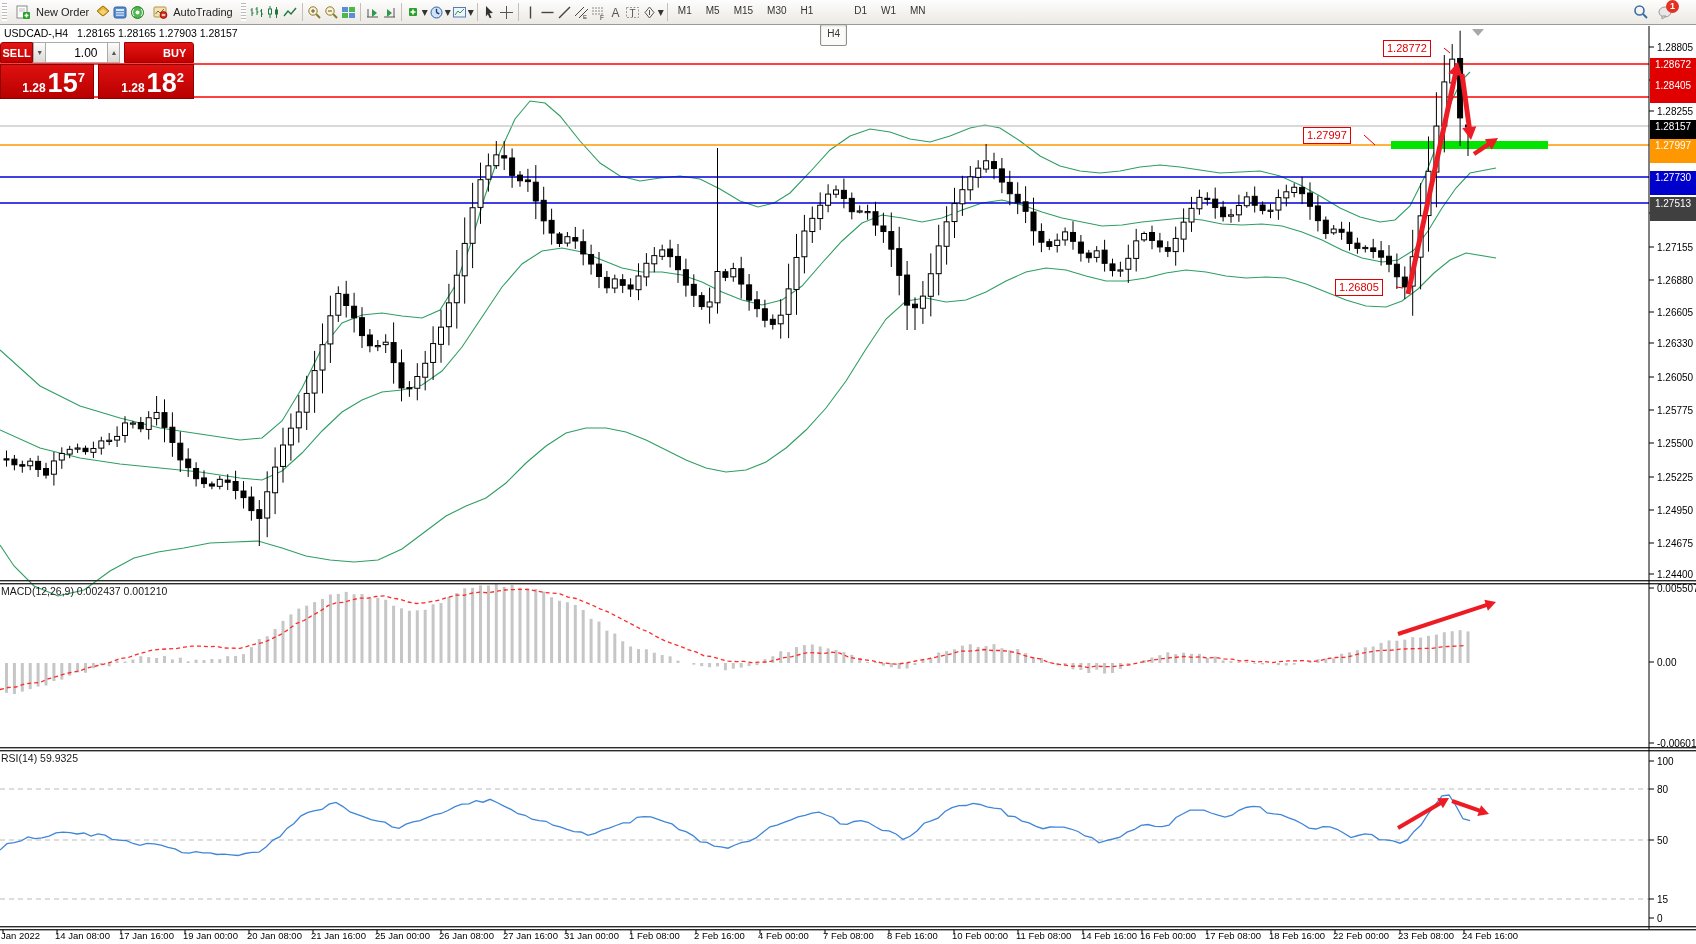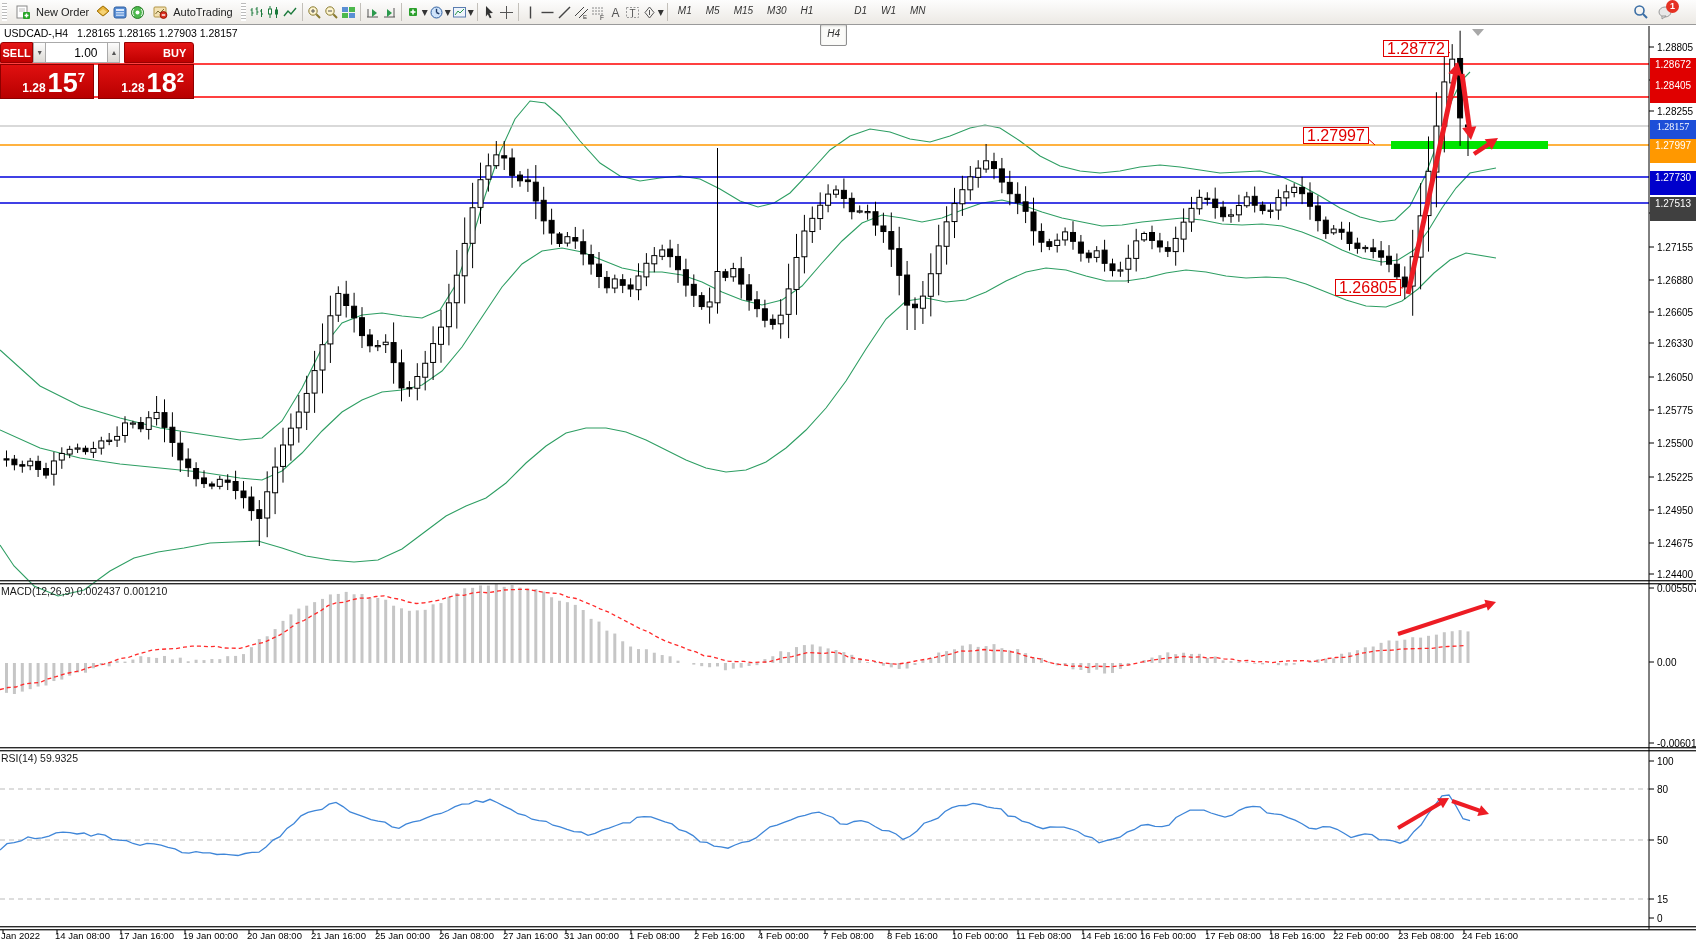--- a/index.html
+++ b/index.html
@@ -7,30 +7,30 @@
          font-family:"Liberation Sans",sans-serif;}
   
   .toolbar{position:absolute;left:0;top:0;width:1696px;height:24px;
            background:linear-gradient(#fdfdfd,#ece9e4);border-bottom:1px solid #9a9a9a;
            display:flex;align-items:center;font-size:11px;color:#222;z-index:30;}
   .tbtn{display:flex;align-items:center;gap:4px;padding:16px 5px;height:19px;border:1px solid transparent;
         border-radius:2px;white-space:nowrap;}
   .ico{width:17px;height:17px;display:flex;align-items:center;justify-content:center;font-size:12px;}
   .tsep{width:1px;height:18px;background:#c3c0ba;margin:0 3px;}
   .thandle{width:5px;height:18px;margin:0 2px;background:repeating-linear-gradient(#bbb 0 1px,#fff 1px 3px);}
-  .tfbtn{padding:2px 6px;height:16px;line-height:14px;font-size:10px;color:#333;border:1px solid transparent;border-radius:2px;font-style:italic;}
+  .tfbtn{padding:2px 6px;height:16px;line-height:14px;font-size:10px;color:#333;border:1px solid transparent;border-radius:2px;}
   .tfbtn.active{background:#fbfbf9;border:1px solid #8f8f8f;box-shadow:inset 0 1px 2px rgba(0,0,0,.18);margin-top:46px;}
   .badge{position:absolute;right:-5px;top:-4px;width:13px;height:13px;border-radius:50%;background:#e53123;
          color:#fff;font-size:9px;font-weight:bold;display:flex;align-items:center;justify-content:center;}
   .glyph{font-size:12px;color:#333;}
   
   .ohlc{position:absolute;left:4px;top:27px;font-size:10.5px;color:#000;z-index:20;}
   .indlabel{position:absolute;font-size:10.5px;color:#1a1a1a;z-index:20;}
   .plabel{position:absolute;height:15px;line-height:15px;padding:0 3px;background:#fff;border:1px solid #e00000;
-          color:#e00000;font-size:16px;z-index:22;}
+          color:#e00000;font-size:11px;z-index:22;}
   .axbox{position:absolute;left:1650px;width:46px;height:24px;line-height:13px;text-align:center;
          color:#fff;font-size:10px;z-index:21;}
   
   .trade{position:absolute;left:0;top:42px;width:194px;z-index:25;}
   .trow1{display:flex;height:21px;}
   .btn-red{background:linear-gradient(#e51515,#c00000);color:#fff;font-weight:bold;font-size:11px;
            display:flex;align-items:center;justify-content:center;border:1px solid #990000;}
   .sellbtn{width:40px;border-radius:3px 0 0 0;}
   .buybtn{width:47px;margin-left:4px;border-radius:0 3px 0 0;padding-left:31px;}
   .spin{width:14px;background:linear-gradient(#fcfcfc,#dcdad5);border:1px solid #aaa;color:#555;
@@ -1018,21 +1018,21 @@
         <span class="p-small">1.28</span>
         <span class="p-big">18</span>
         <span class="p-sup">2</span>
       </div>
     </div>
   </div>
 
   <div id="overlay-labels">
       <div class="axbox" style="top: 57.5px; background: rgb(224, 0, 0);">1.28672</div>
       <div class="axbox" style="top: 79px; background: rgb(224, 0, 0);">1.28405</div>
-      <div class="axbox" style="top: 119.5px; background: #1d4ed8; font-family: Liberation Serif, serif;">1.28157</div>
+      <div class="axbox" style="top: 119.5px; background: #000000;">1.28157</div>
       <div class="axbox" style="top: 138.5px; background: rgb(255, 152, 0);">1.27997</div>
       <div class="axbox" style="top: 170.5px; background: rgb(0, 0, 204);">1.27730</div>
       <div class="axbox" style="top: 196.5px; background: #404040;">1.27513</div>
       <div class="plabel" style="left: 1383px; top: 40px;">1.28772</div>
       <div class="plabel" style="left: 1303px; top: 127px;">1.27997</div>
       <div class="plabel" style="left: 1335px; top: 279px;">1.26805</div>
     </div>
 </div>
 
 </body></html>

